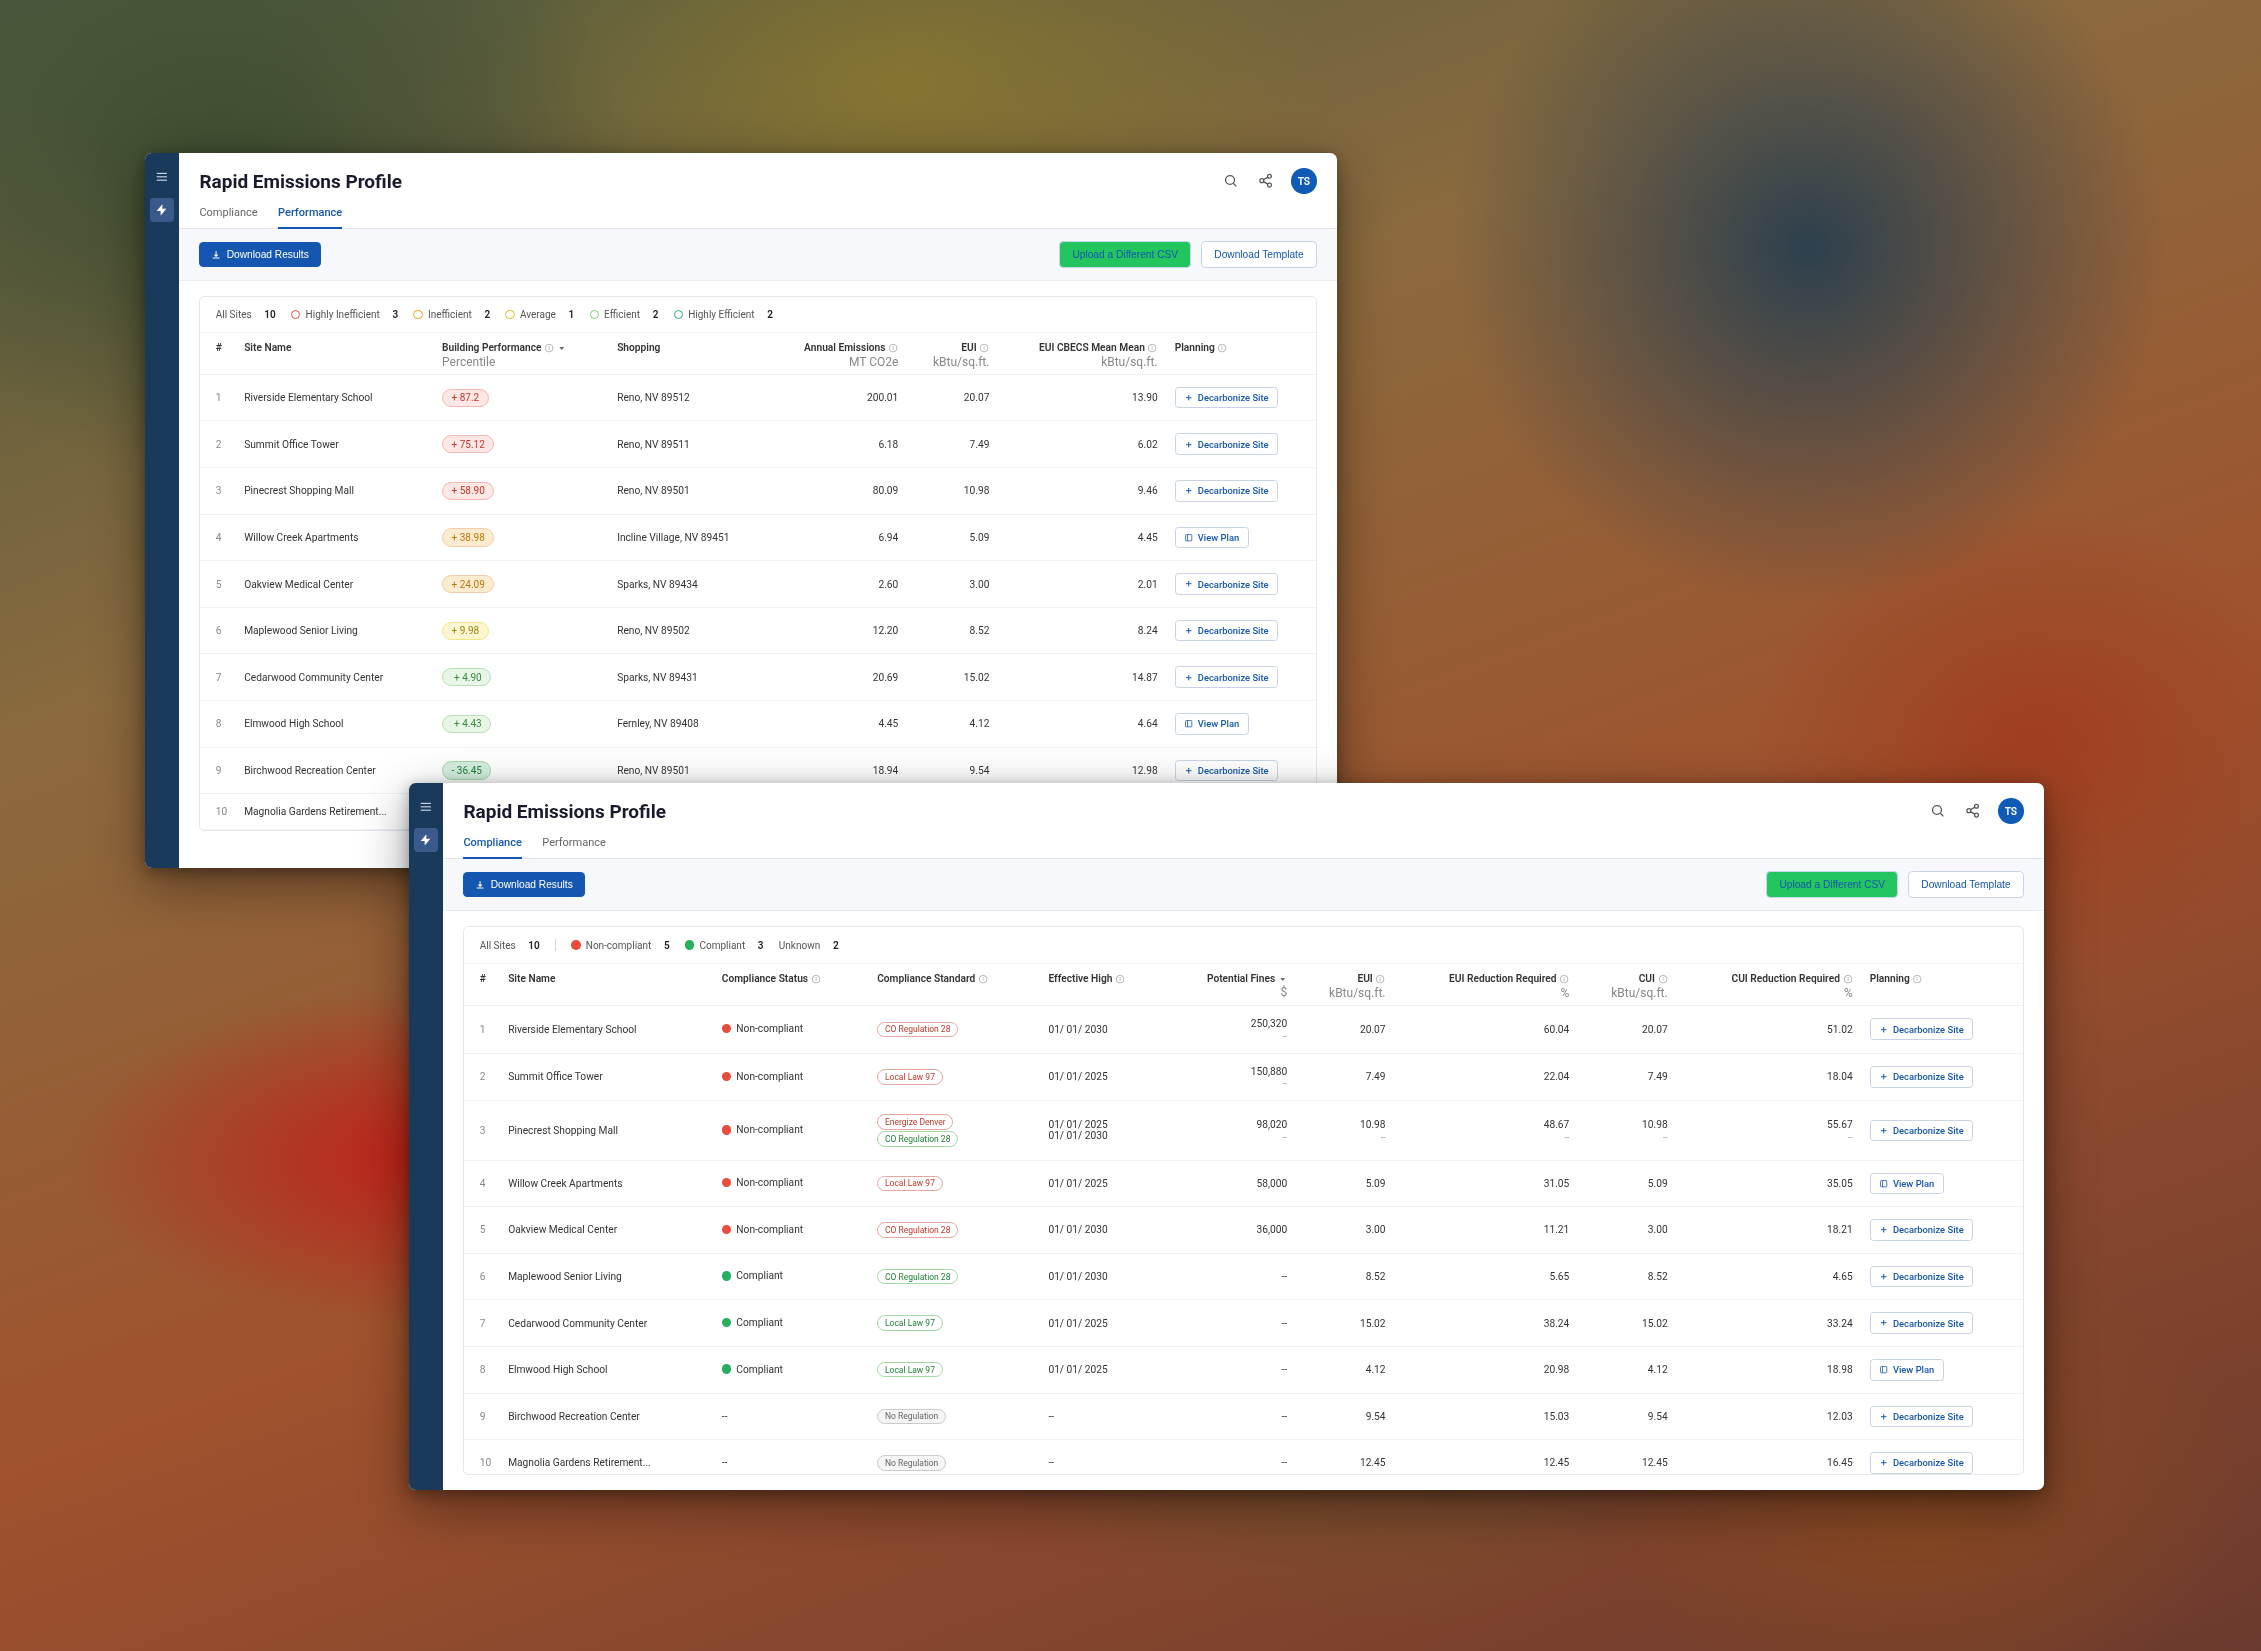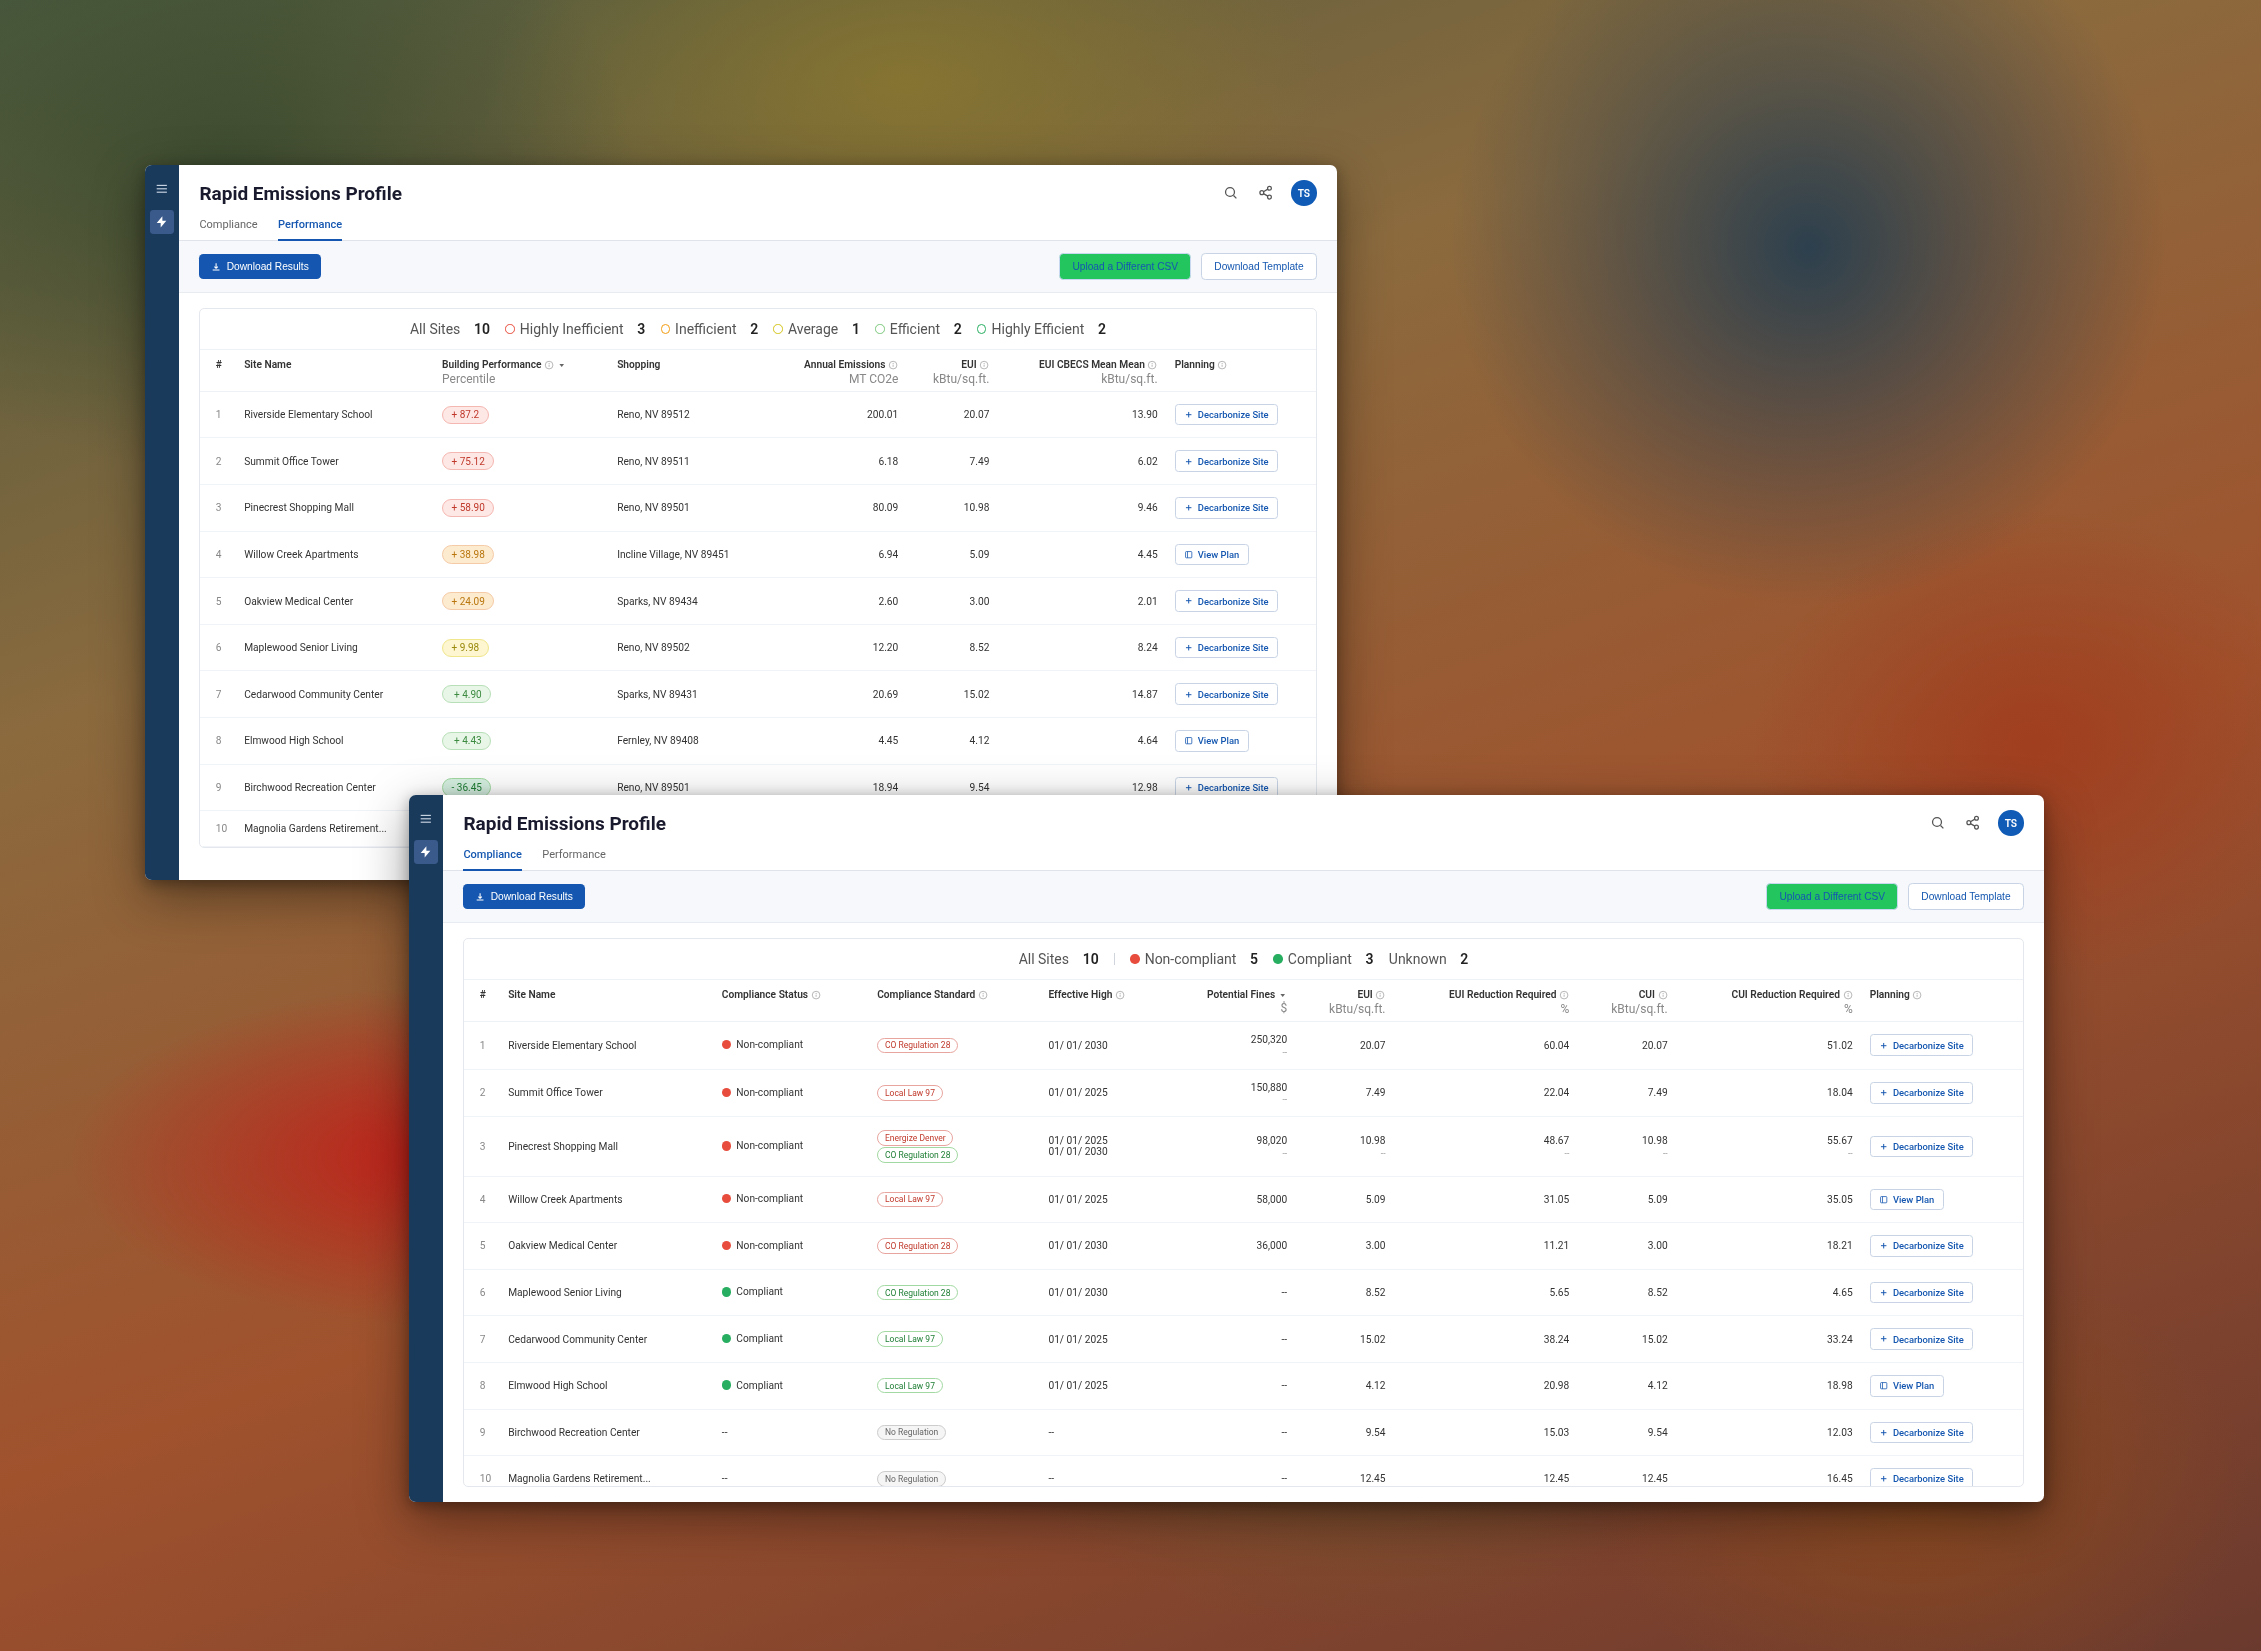--- a/index.html
+++ b/index.html
@@ -25,21 +25,20 @@
     radial-gradient(ellipse 596px 426px at 85% 90%, rgba(139,74,30,0.85), transparent 55%),
     linear-gradient(160deg, #4a5a3e, #8b6a3e 30%, #a0522d 60%, #6b3a2e);
 }
 
 .window {
   position: absolute;
   background: #fff;
   border-radius: 6.8px;
   box-shadow: 0 17px 51px rgba(0,0,0,0.4), 0 3.4px 13.6px rgba(0,0,0,0.3);
   display: flex;
-  margin-top: 12px;
 }
 .win1 { left: 145px; top: 153px; width: 1192px; height: 715px; }
 .win2 { left: 409px; top: 783px; width: 1635px; height: 707px; }
 
 .sidebar {
   width: 34px;
   background: #1a3a5c;
   border-radius: 6.8px 0 0 6.8px;
   display: flex;
   flex-direction: column;
@@ -131,27 +130,26 @@
   border: 0.9px solid #e4e8ee;
   border-radius: 5.1px;
   background: #fff;
   overflow: hidden;
   display: flex;
   flex-direction: column;
 }
 
 .filter-bar {
   padding: 12px 15.3px;
-  font-size: 14px;
+  font-size: 10px;
   color: #555;
   display: flex;
   align-items: center;
   gap: 15.3px;
   border-bottom: 0.9px solid #eef1f5;
-  justify-content: center;
 }
 .filter-item { display: inline-flex; align-items: center; gap: 5.1px; }
 .filter-item b { color: #222; font-weight: 600; }
 .dot { width: 9.4px; height: 9.4px; border-radius: 50%; border: 1.7px solid; display: inline-block; }
 .fdot { width: 9.4px; height: 9.4px; border-radius: 50%; display: inline-block; }
 .dot-red { border-color: #e74c3c; }
 .dot-orange { border-color: #f39c12; }
 .dot-yellow { border-color: #d4c41a; }
 .dot-lightgreen { border-color: #7cc97c; }
 .dot-green { border-color: #27ae60; }

